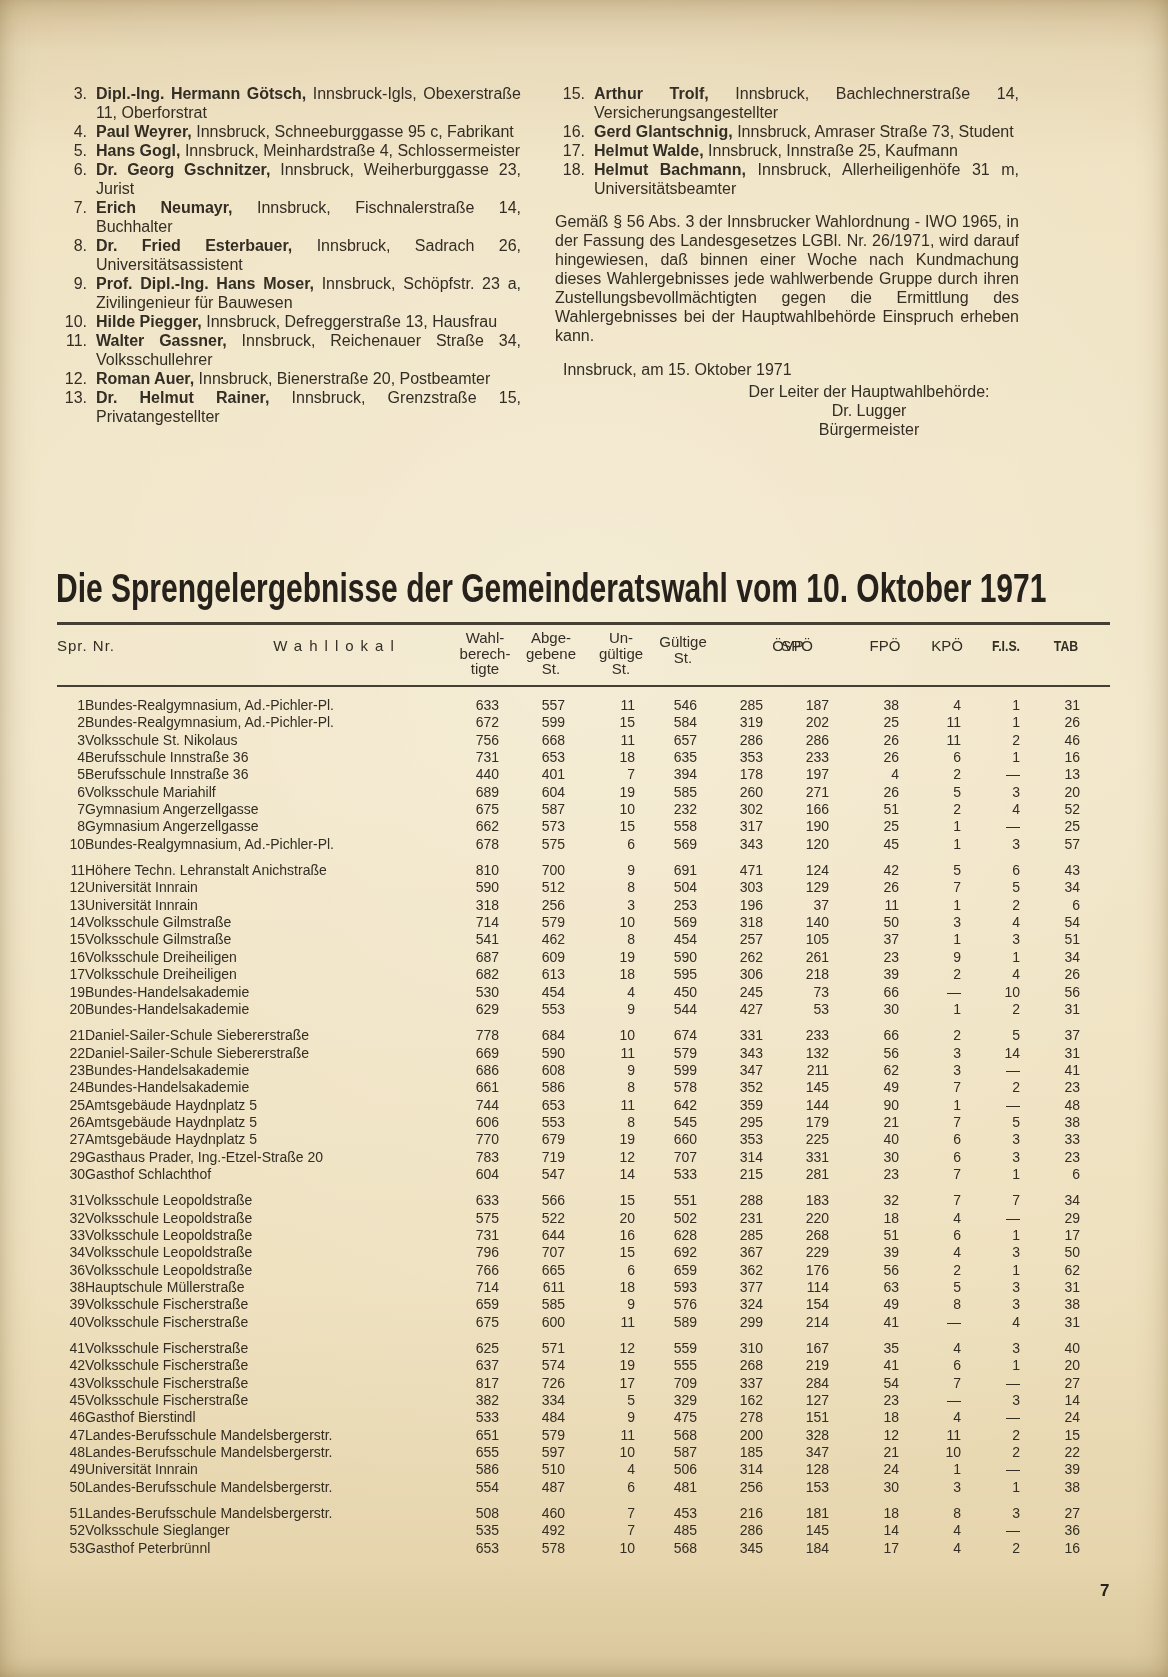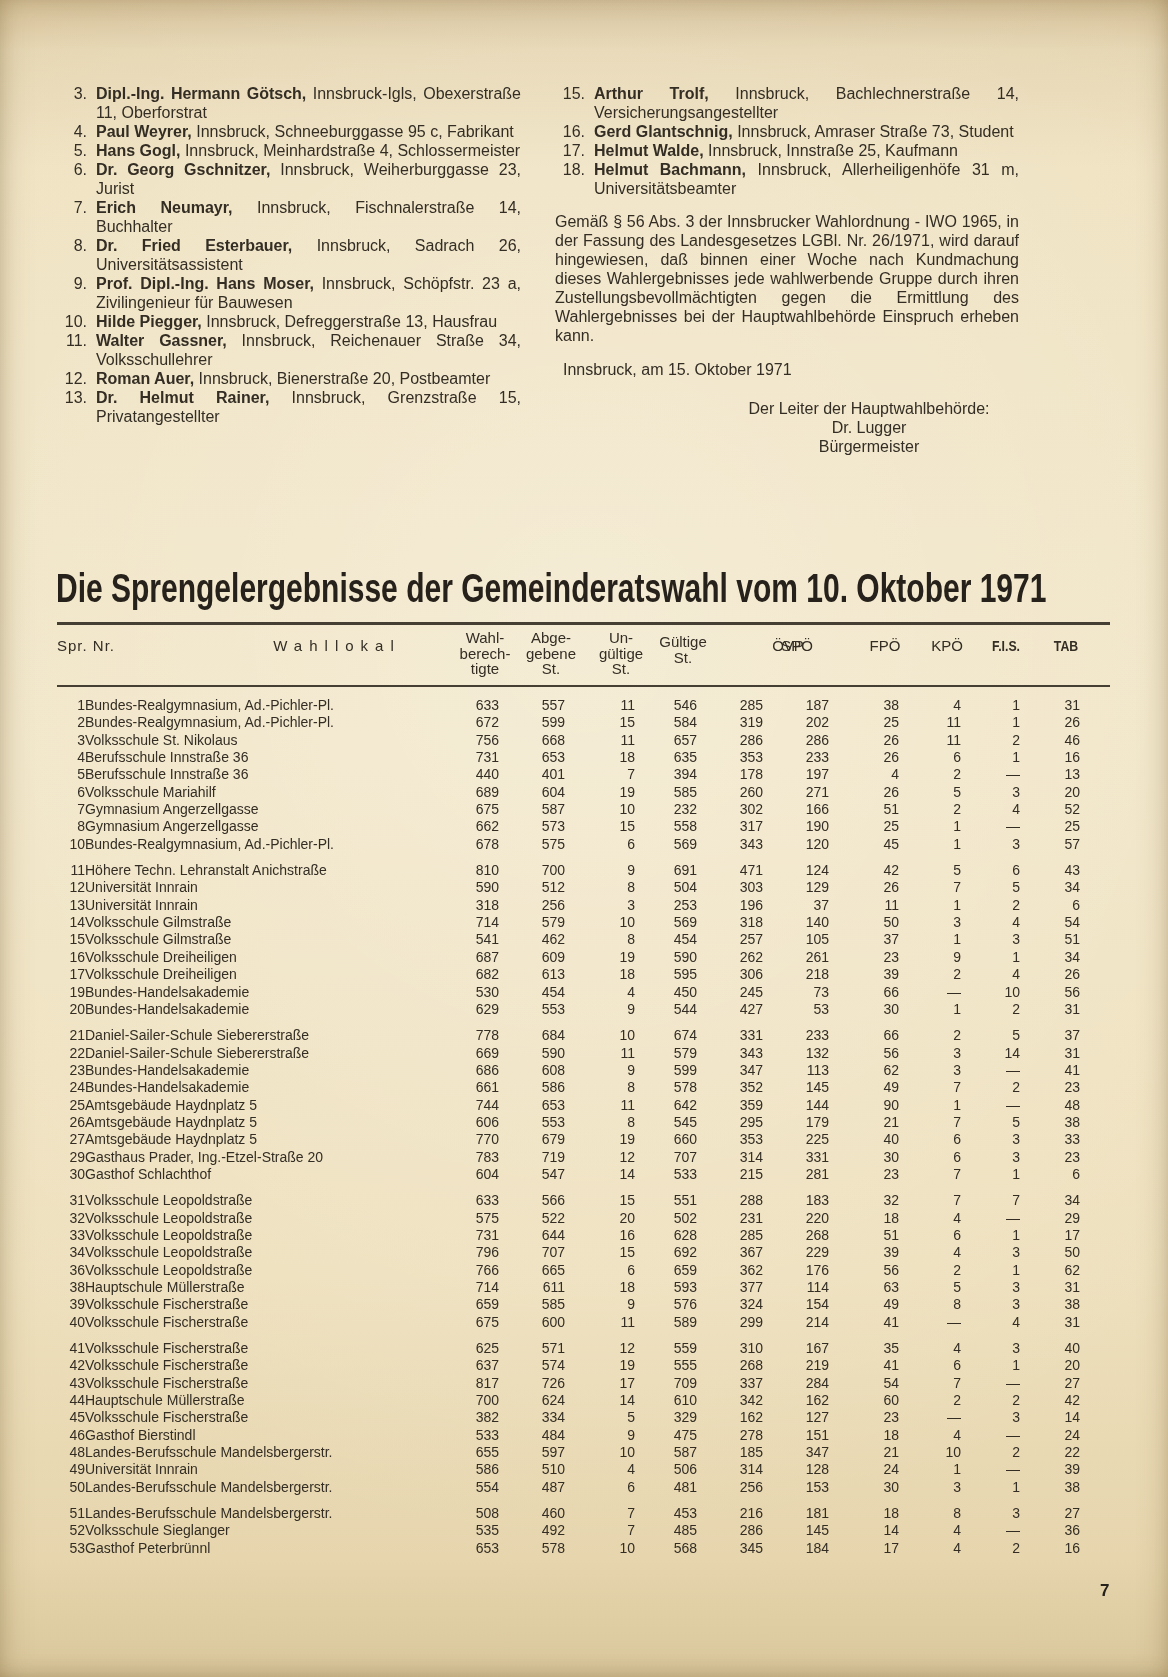--- a/index.html
+++ b/index.html
@@ -13,21 +13,21 @@
   }
   
   .cols{position:absolute;left:57px;top:84px;width:962px;display:flex;gap:34px;font-size:16px;line-height:19px;}
   .col{width:464px;}
   .li{display:flex;}
   .li .n{flex:0 0 30px;text-align:right;padding-right:9px;}
   .li .t{flex:1;text-align:justify;}
   .li b{font-weight:bold;}
   .notice{margin:14px 0 0 0;text-align:justify;}
   .dateline{margin:15px 0 0 8px;}
-  .sig{margin-top:20px;width:300px;margin-left:auto;text-align:center;line-height:19px;}
+  .sig{margin-top:3px;width:300px;margin-left:auto;text-align:center;line-height:19px;}
   
   .title{position:absolute;left:56px;top:566px;font-size:40px;font-weight:bold;white-space:nowrap;
          transform:scaleX(.75);transform-origin:0 0;letter-spacing:0;color:#26211a;}
   
   .thead{position:absolute;left:57px;top:622px;width:1053px;height:60px;
          border-top:3px solid #453e32;border-bottom:2px solid #453e32;font-size:15px;line-height:15.5px;}
   .hspan{position:absolute;transform:translateX(-50%);text-align:center;white-space:pre-line;top:5px;}
   .h-sprnr{left:0;transform:none;text-align:left;top:13px;letter-spacing:1px;}
   .h-wahllokal{left:280px;top:13px;letter-spacing:7px;}
   .h-single{top:13px;}
@@ -454,21 +454,21 @@
           <td class="v">31</td>
         </tr>
         <tr>
           <td class="nr">23</td>
           <td class="nm">Bundes-Handelsakademie</td>
           <td class="v">686</td>
           <td class="v">608</td>
           <td class="v">9</td>
           <td class="v">599</td>
           <td class="v">347</td>
-          <td class="v">113</td>
+          <td class="v">211</td>
           <td class="v">62</td>
           <td class="v">3</td>
           <td class="v">—</td>
           <td class="v">41</td>
         </tr>
         <tr>
           <td class="nr">24</td>
           <td class="nm">Bundes-Handelsakademie</td>
           <td class="v">661</td>
           <td class="v">586</td>
@@ -705,34 +705,20 @@
           <td class="v">17</td>
           <td class="v">709</td>
           <td class="v">337</td>
           <td class="v">284</td>
           <td class="v">54</td>
           <td class="v">7</td>
           <td class="v">—</td>
           <td class="v">27</td>
         </tr>
         <tr>
-          <td class="nr">44</td>
-          <td class="nm">Hauptschule Müllerstraße</td>
-          <td class="v">700</td>
-          <td class="v">624</td>
-          <td class="v">14</td>
-          <td class="v">610</td>
-          <td class="v">342</td>
-          <td class="v">162</td>
-          <td class="v">60</td>
-          <td class="v">2</td>
-          <td class="v">2</td>
-          <td class="v">42</td>
-        </tr>
-        <tr>
           <td class="nr">45</td>
           <td class="nm">Volksschule Fischerstraße</td>
           <td class="v">382</td>
           <td class="v">334</td>
           <td class="v">5</td>
           <td class="v">329</td>
           <td class="v">162</td>
           <td class="v">127</td>
           <td class="v">23</td>
           <td class="v">—</td>
@@ -745,20 +731,34 @@
           <td class="v">533</td>
           <td class="v">484</td>
           <td class="v">9</td>
           <td class="v">475</td>
           <td class="v">278</td>
           <td class="v">151</td>
           <td class="v">18</td>
           <td class="v">4</td>
           <td class="v">—</td>
           <td class="v">24</td>
+        </tr>
+        <tr>
+          <td class="nr">47</td>
+          <td class="nm">Landes-Berufsschule Mandelsbergerstr.</td>
+          <td class="v">651</td>
+          <td class="v">579</td>
+          <td class="v">11</td>
+          <td class="v">568</td>
+          <td class="v">200</td>
+          <td class="v">328</td>
+          <td class="v">12</td>
+          <td class="v">11</td>
+          <td class="v">2</td>
+          <td class="v">15</td>
         </tr>
         <tr>
           <td class="nr">48</td>
           <td class="nm">Landes-Berufsschule Mandelsbergerstr.</td>
           <td class="v">655</td>
           <td class="v">597</td>
           <td class="v">10</td>
           <td class="v">587</td>
           <td class="v">185</td>
           <td class="v">347</td>

